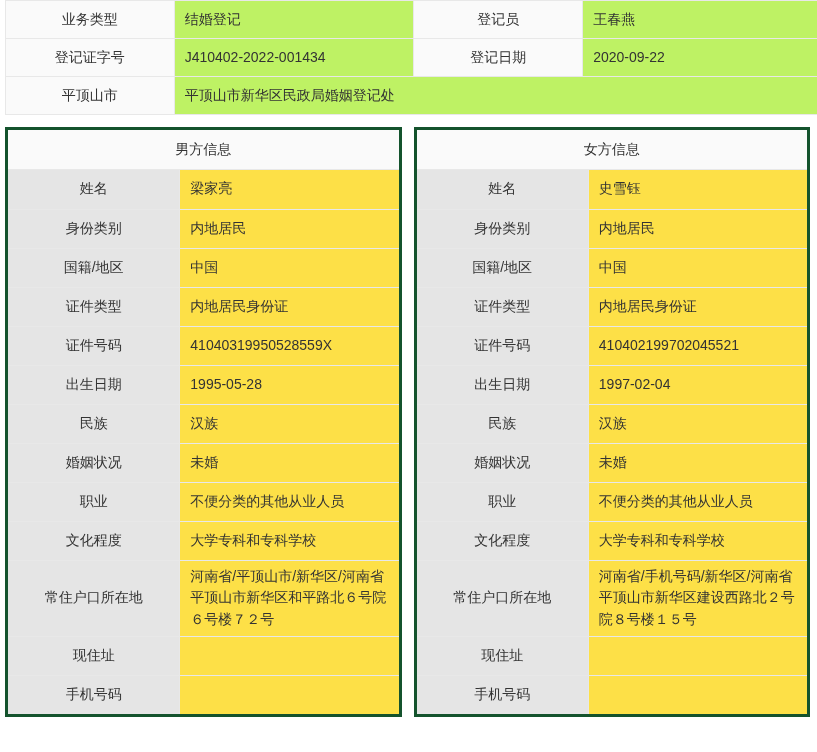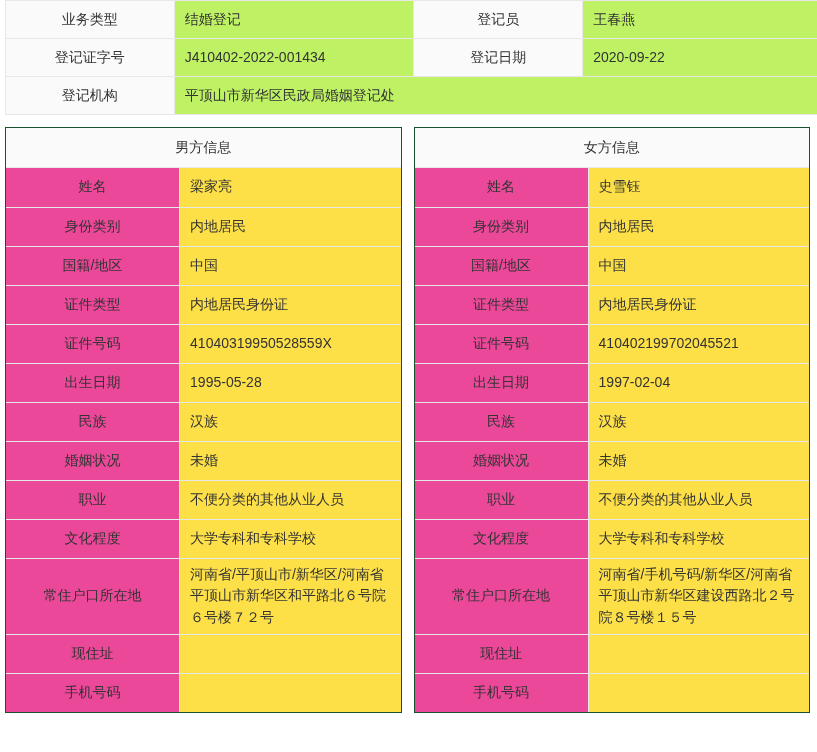--- a/index.html
+++ b/index.html
@@ -55,21 +55,21 @@
   
   .panels {
     display: flex;
     gap: 12px;
     margin: 12px 0 0 5px;
     width: 805px;
     box-sizing: border-box;
   }
   .panel {
     flex: 1 1 0;
-    border: 1px solid #14532d;
+    border: 3px solid #14532d;
     box-sizing: border-box;
   }
   .panel-title {
     height: 39px;
     line-height: 39px;
     background: #fafafa;
     text-align: center;
     font-size: 14px;
     color: #333333;
     border-bottom: 1px solid #e8e8e8;
@@ -90,21 +90,21 @@
     box-sizing: border-box;
   }
   .panel tr:first-child td {
     border-top: none;
   }
   .panel td:last-child {
     border-right: none;
   }
   .panel td.lbl {
     width: 44%;
-    background: #ec4899;
+    background: #e5e5e5;
     text-align: center;
   }
   .panel td.val {
     width: 56%;
     background: #fde047;
     text-align: left;
     word-break: break-all;
   }
   .panel td.val.empty {
     color: transparent;
@@ -129,21 +129,21 @@
         <td class="lbl">登记员</td>
         <td class="val">王春燕</td>
       </tr>
       <tr>
         <td class="lbl">登记证字号</td>
         <td class="val">J410402-2022-001434</td>
         <td class="lbl">登记日期</td>
         <td class="val">2020-09-22</td>
       </tr>
       <tr>
-        <td class="lbl">登记机构</td>
+        <td class="lbl">平顶山市</td>
         <td class="val" colspan="3">平顶山市新华区民政局婚姻登记处</td>
       </tr>
     </tbody>
   </table>
 
   <div class="panels">
 
     <div class="panel">
       <div class="panel-title">男方信息</div>
       <table>

